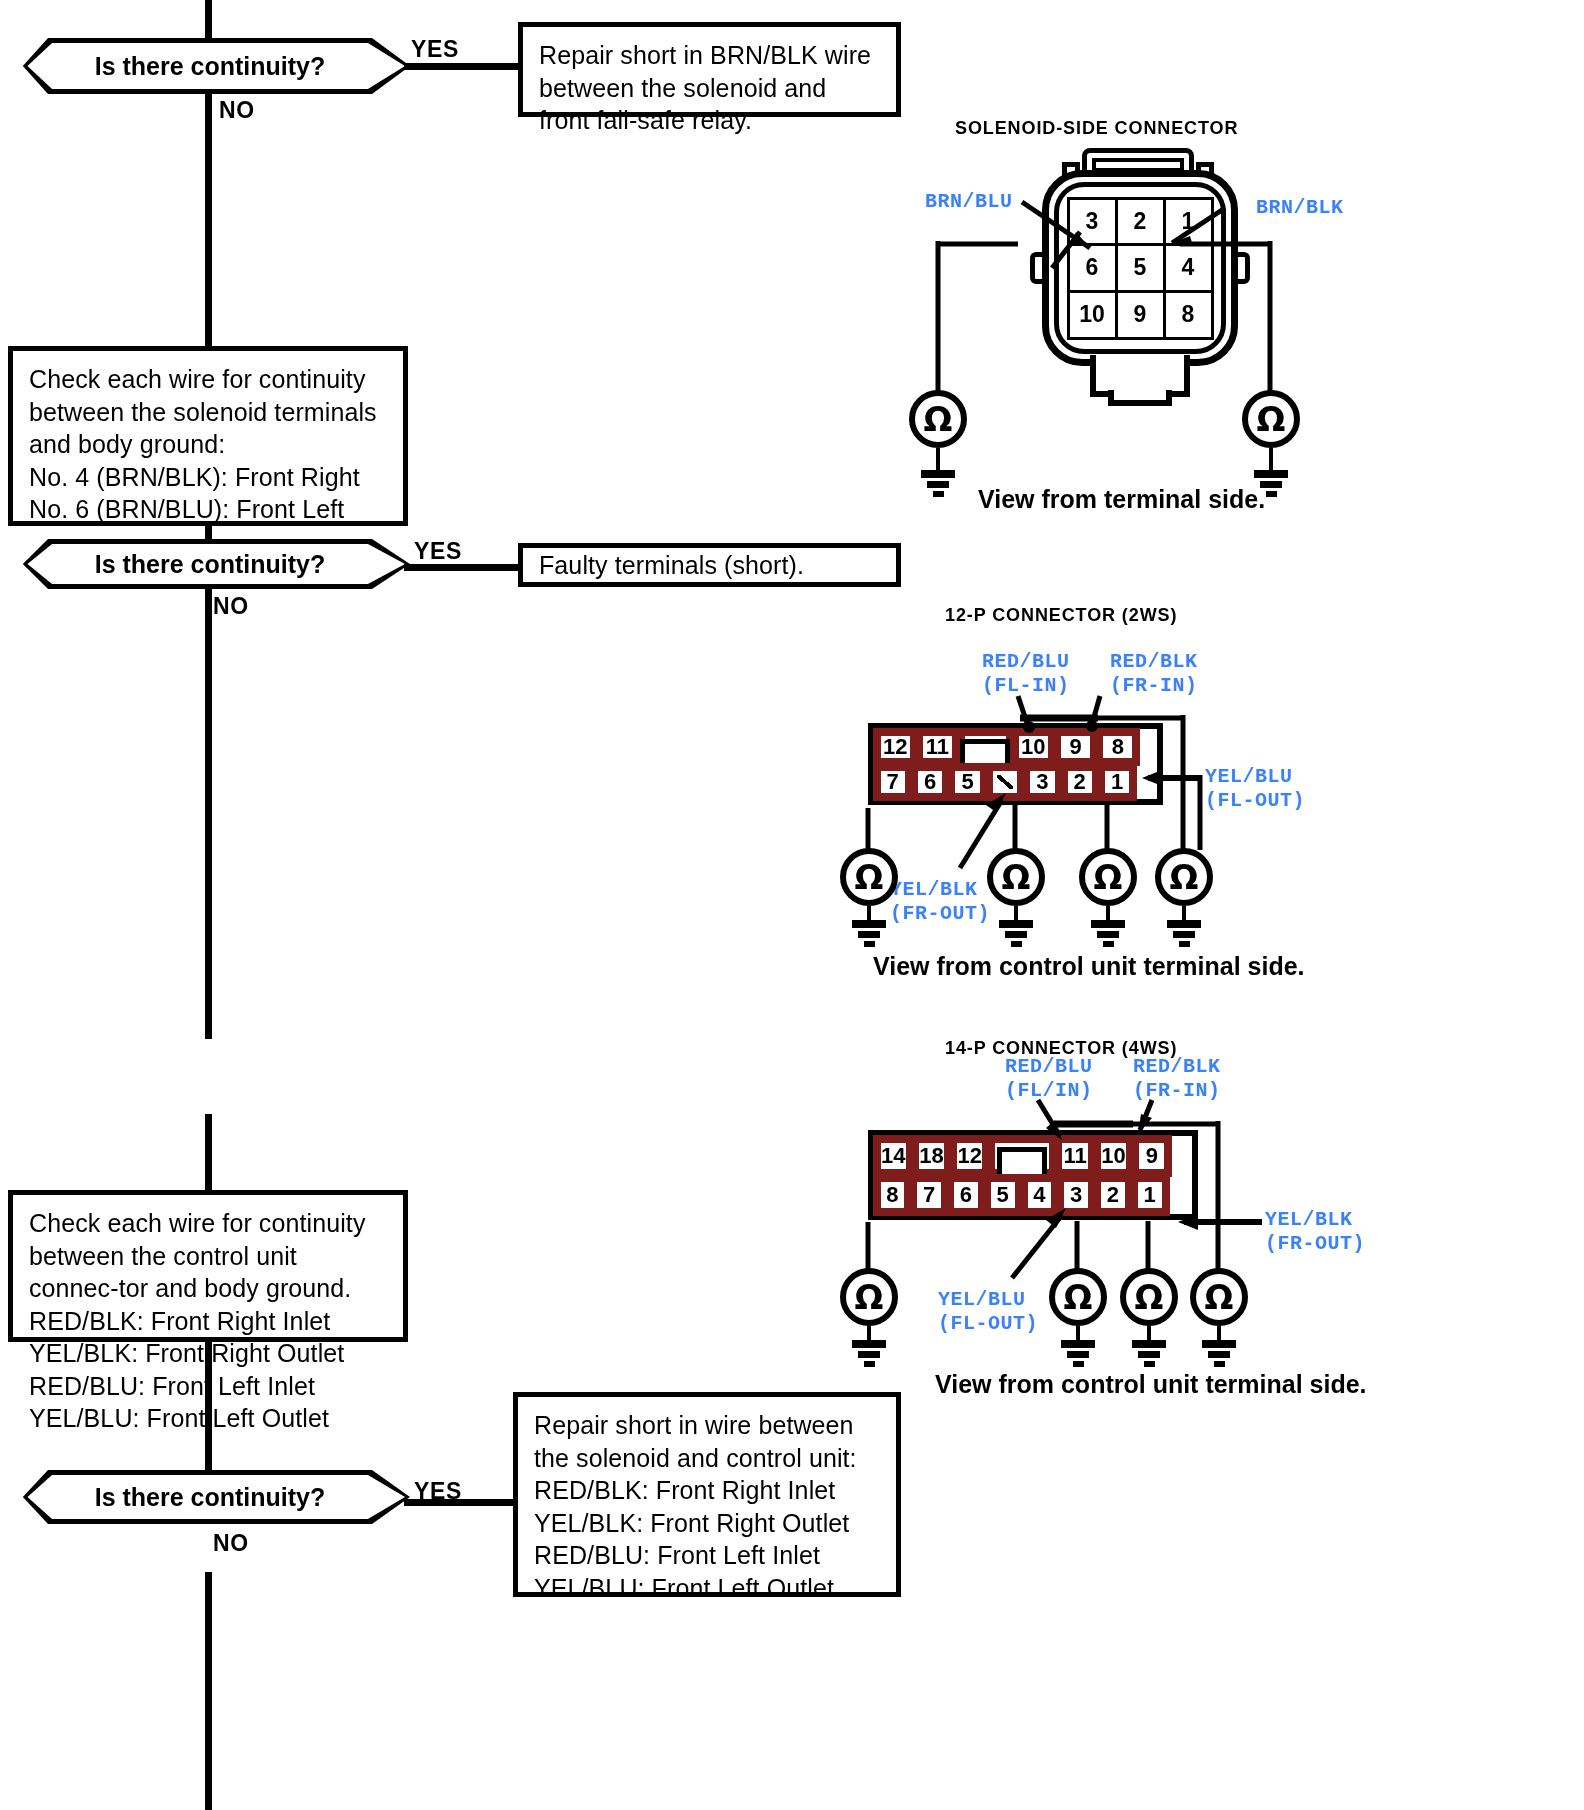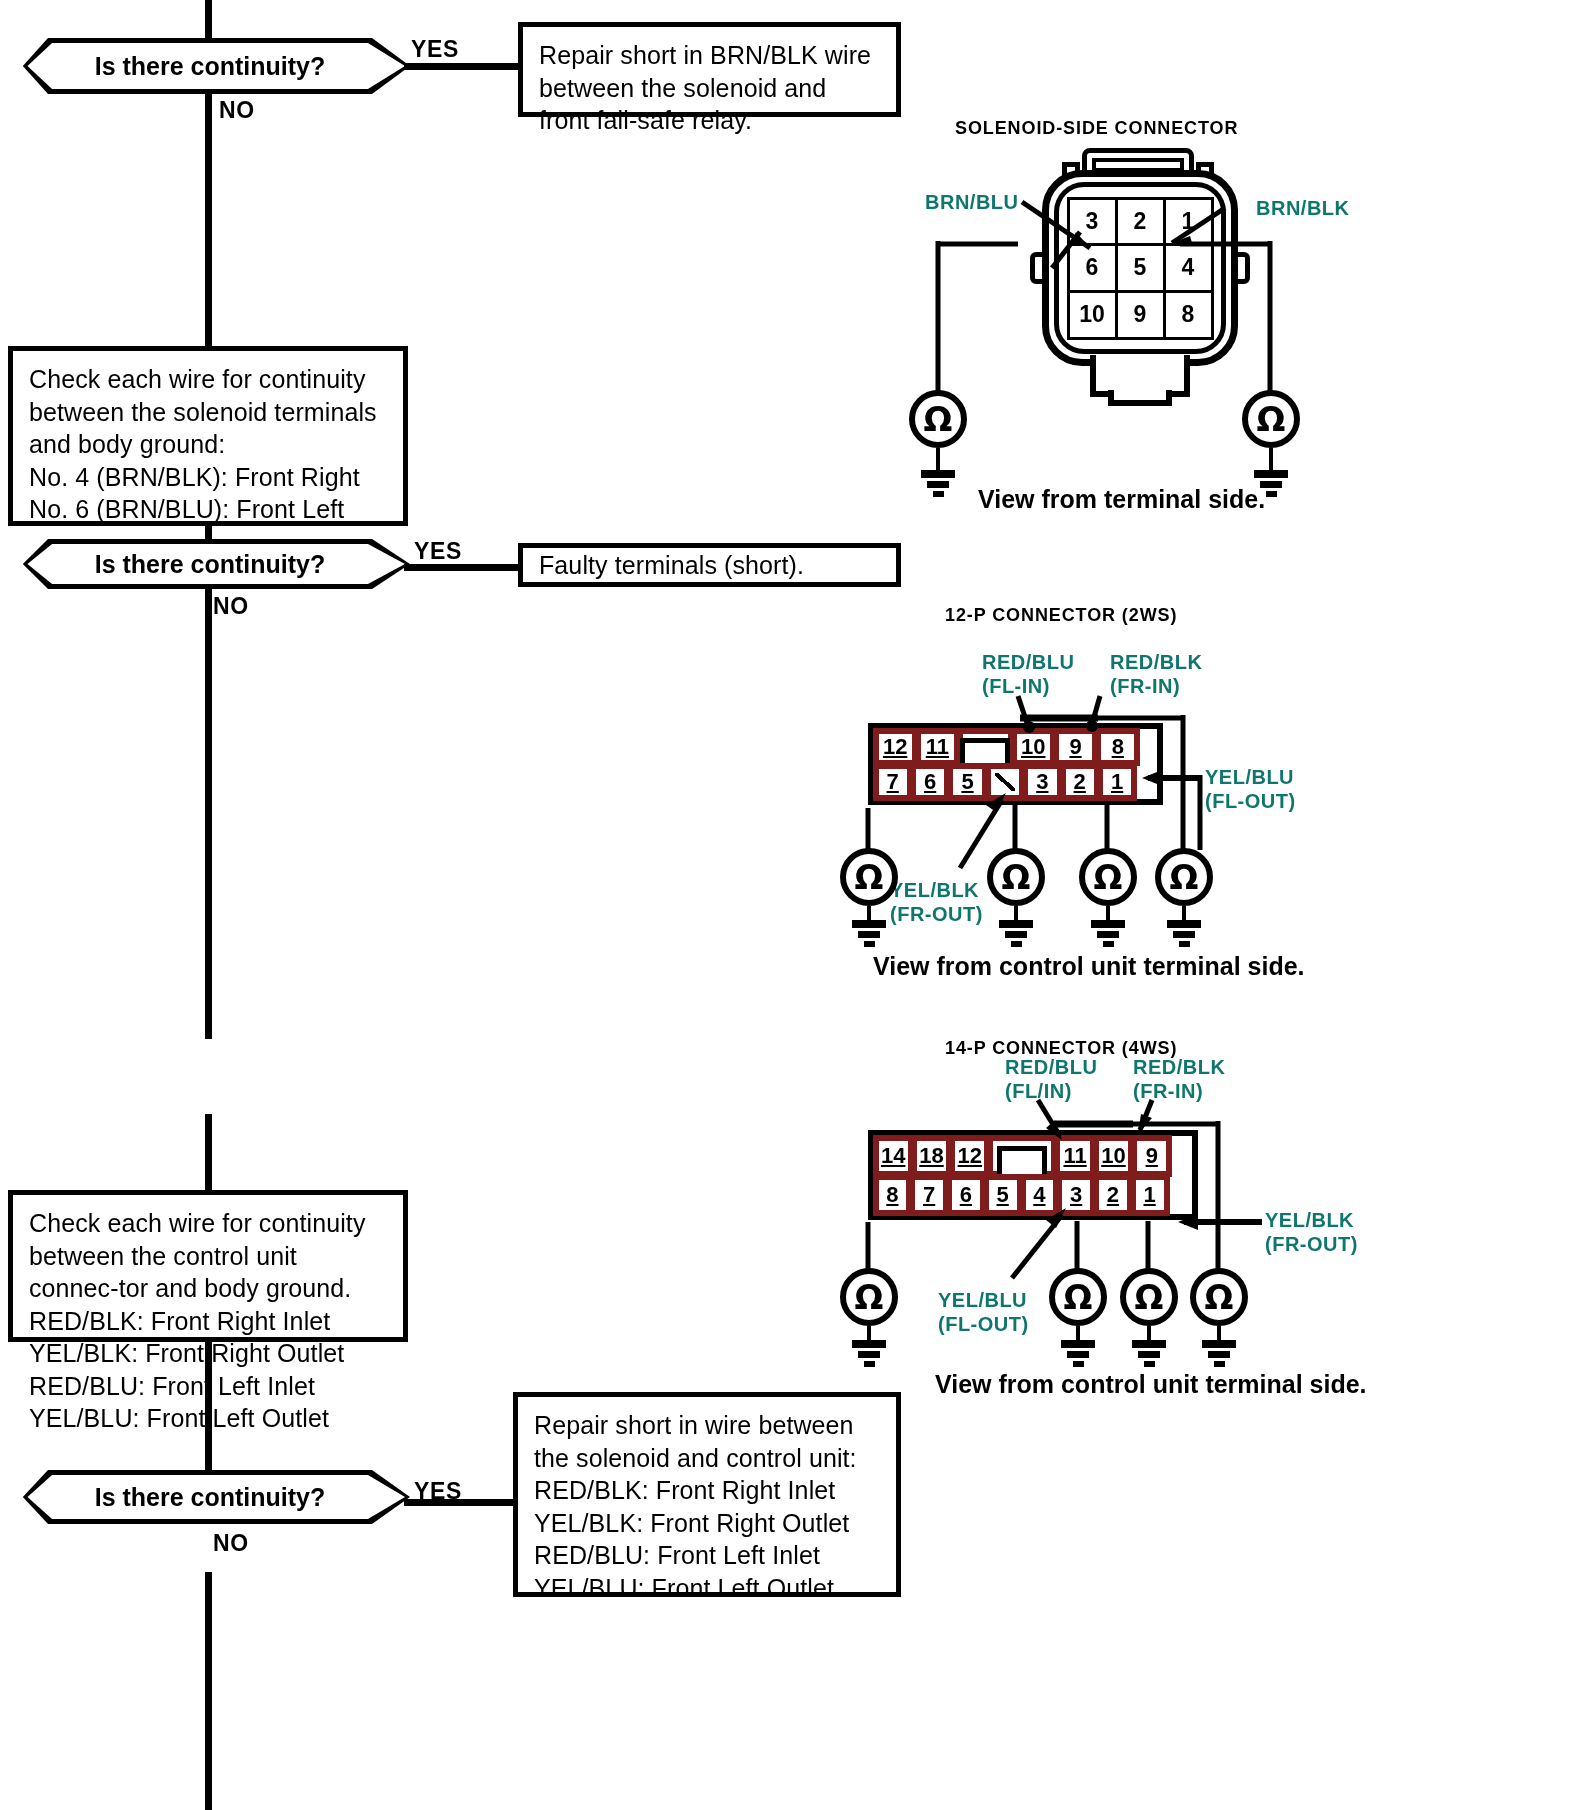--- a/index.html
+++ b/index.html
@@ -67,23 +67,24 @@
     font-weight: bold;
     font-size: 18px;
     letter-spacing: 0.9px;
     color: #000;
   }
   .wirelabel {
     position: absolute;
     font-weight: bold;
     font-size: 20px;
     letter-spacing: 0.5px;
-    color: #0f766e;
+    color: #3b82f6;
     line-height: 1.22;
     white-space: pre-line;
+    font-family: Liberation Mono, monospace;
   }
 
   
   .sol-wrap { position: absolute; }
   .sol-body {
     position: absolute;
     left: 22px; top: 30px;
     width: 196px; height: 196px;
     border: 7px solid #000;
     border-radius: 40px;
@@ -132,31 +133,30 @@
   .conn {
     position: absolute;
     border: 6px solid #000;
     background: #fff;
   }
   .conn-row {
     display: flex;
     height: 50%;
   }
   .conn-cell {
-    border: 6px solid #7f1d1d;
+    border: 8px solid #7f1d1d;
     margin: -1.5px;
     display: flex;
     align-items: center;
     justify-content: center;
     font-weight: bold;
     font-size: 22px;
     background: #fff;
     color: #000;
     position: relative;
-    text-decoration: underline;
   }
   .conn-cell.blank { }
   .conn-cell.clip::after {
     content: "";
     position: absolute;
     left: 50%; top: 18%;
     transform: translateX(-50%);
     width: 40px; height: 26px;
     border: 5px solid #000;
     border-top: 5px solid #000;

